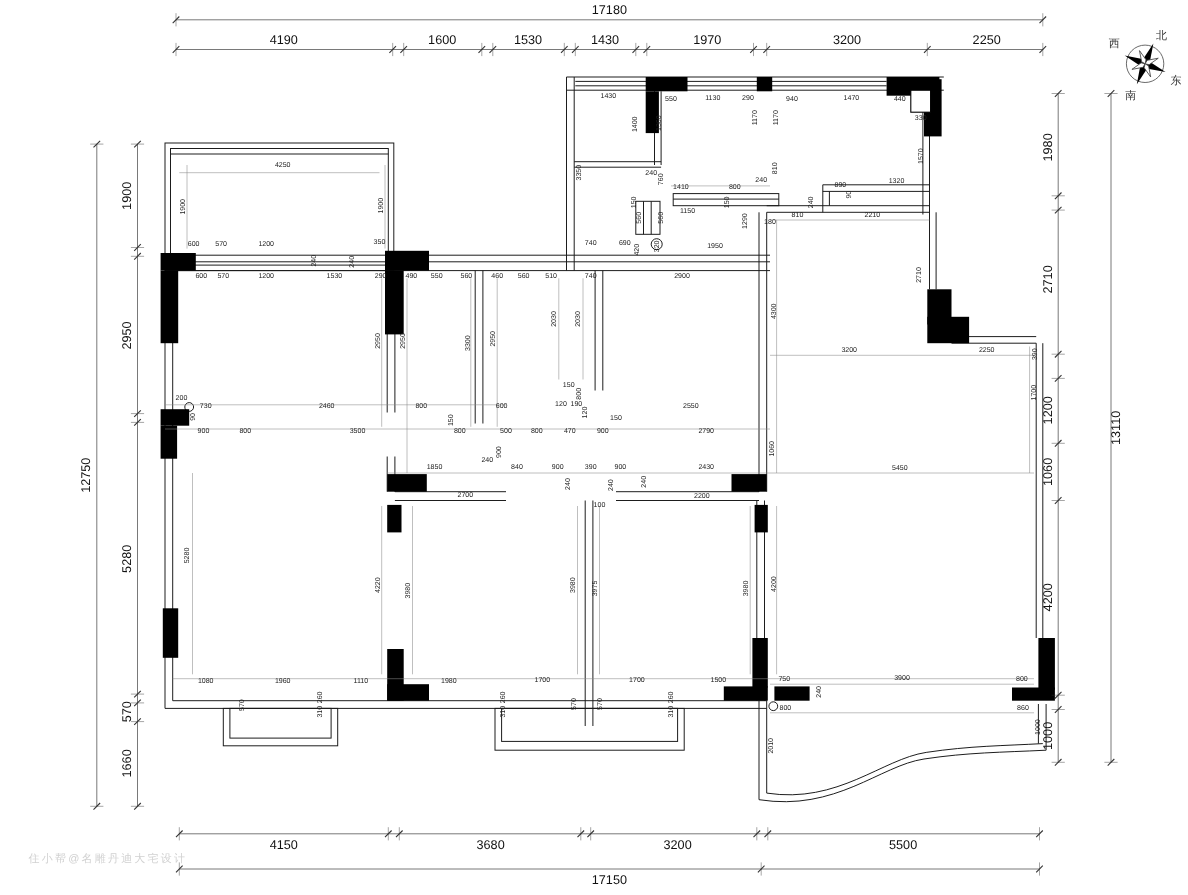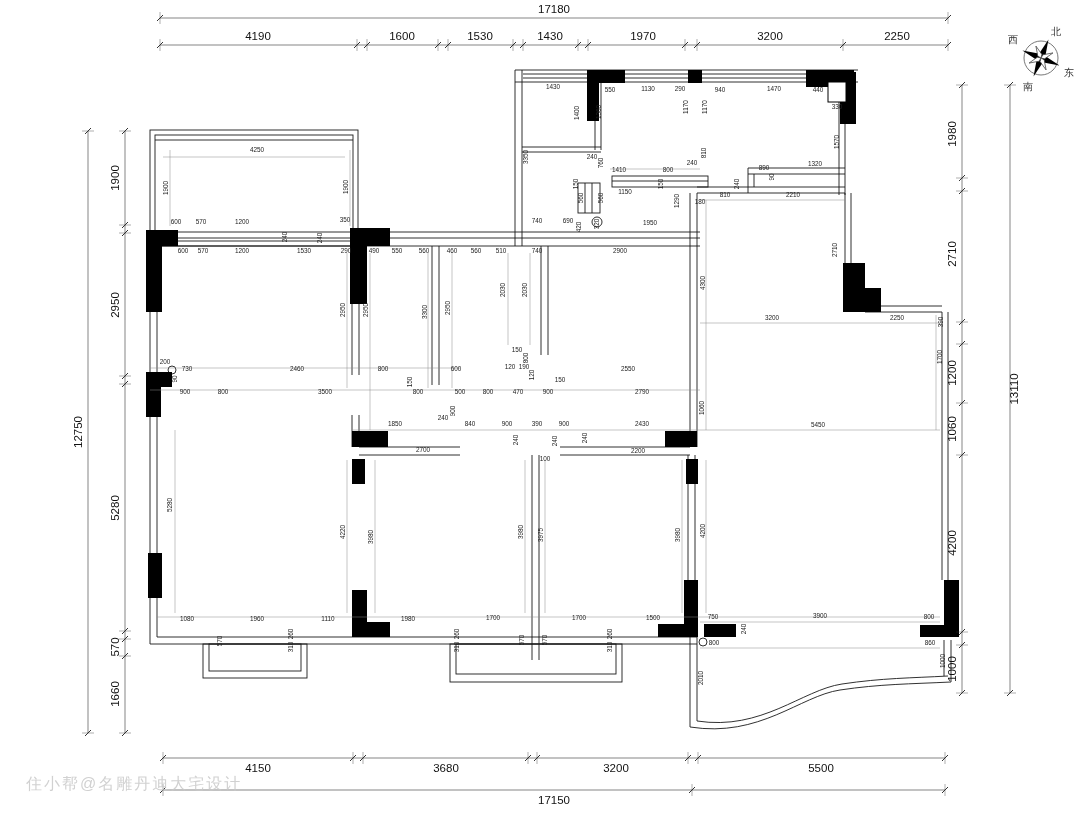--- a/index.html
+++ b/index.html
@@ -1,19 +1,19 @@
 <!DOCTYPE html>
 <html><head>
 <meta charset="utf-8">
 <style>
   html,body{margin:0;padding:0;background:#fff;}
   .page{position:relative;width:1080px;height:814px;background:#ffffff;overflow:hidden;
         font-family:"Liberation Sans",sans-serif;}
   svg{position:absolute;left:0;top:0;}
-  .watermark{position:absolute;left:26px;top:774px;font-size:16px;color:#c9c9c9;
+  .watermark{position:absolute;left:26px;top:774px;font-size:10px;color:#c9c9c9;
              opacity:.85;letter-spacing:2px;user-select:none;}
 </style>
 </head>
 <body>
 
 <div class="page">
 
   <svg id="plan" width="1080" height="814" viewBox="0 0 1080 814">
 
     <g stroke="#1a1a1a" stroke-width="0.9" fill="none">

